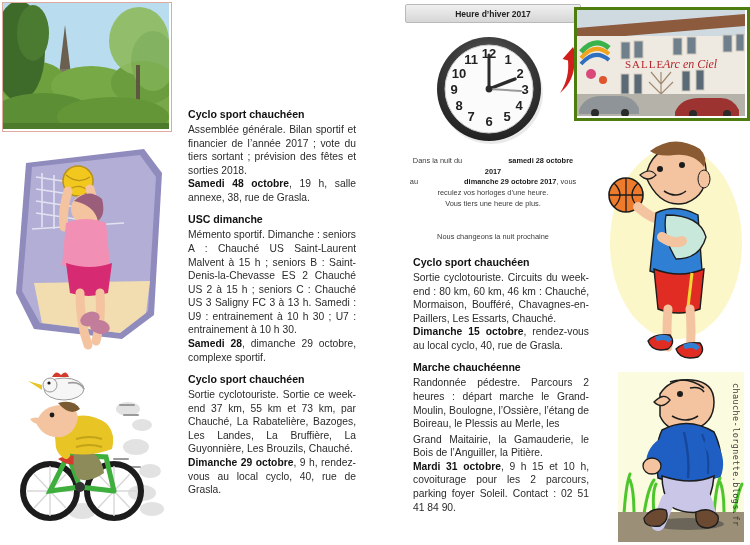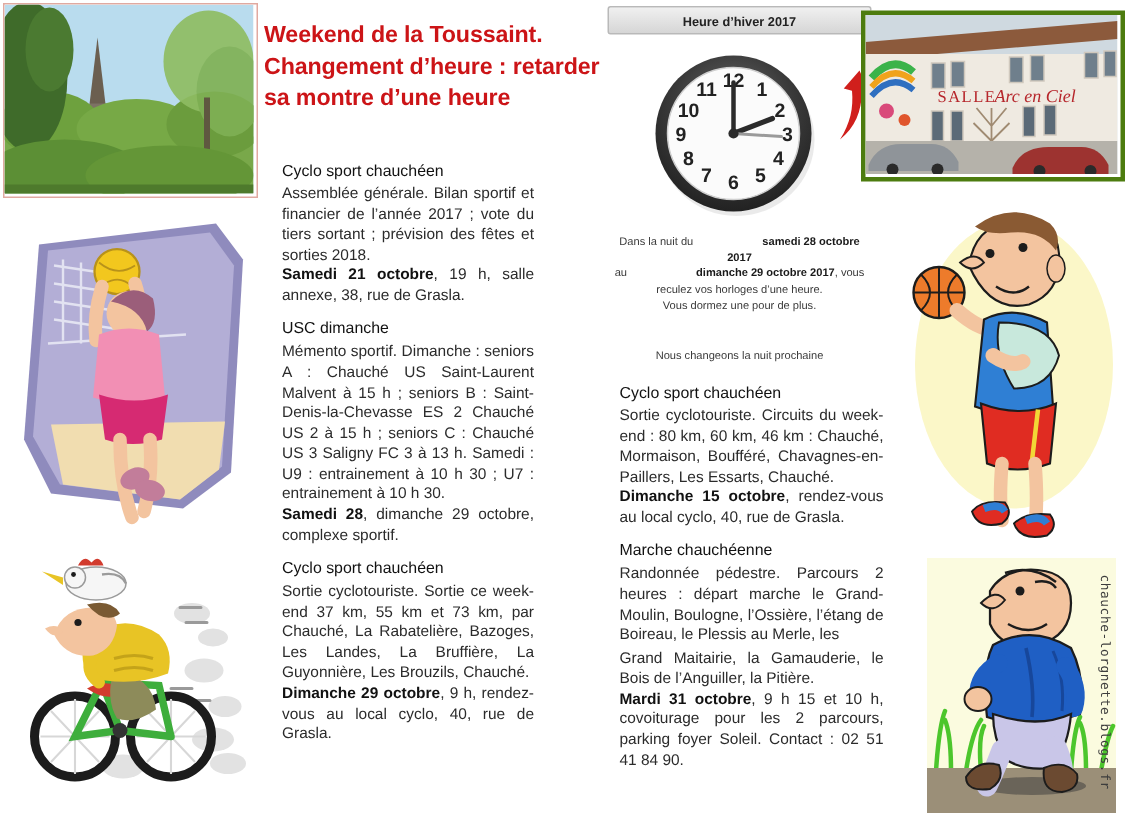--- a/index.html
+++ b/index.html
@@ -37,21 +37,21 @@
 
   .art-title{
     font-size:14.5px;
     font-weight:bold;
     color:#111;
     margin:0 0 1px 0;
     letter-spacing:-0.2px;
   }
   .sec-title{
     font-size:10.6px;
-    font-weight:normal;
+    font-weight:bold;
     color:#111;
     margin:5px 0 1px 0;
   }
   .sec-title.first{margin-top:0;}
   .para{margin:0;}
   .para b{font-weight:bold;color:#111;}
   .spacer{height:9px;}
 
   
   .clock-panel{left:405px;top:4px;width:176px;}
@@ -151,25 +151,20 @@
         <ellipse cx="150" cy="58" rx="22" ry="30" fill="#7fb054"></ellipse>
         <rect x="133" y="62" width="4" height="40" fill="#5f5240"></rect>
       </g>
 
       <ellipse cx="40" cy="112" rx="52" ry="22" fill="#5c8f35"></ellipse>
       <ellipse cx="110" cy="114" rx="56" ry="20" fill="#649637"></ellipse>
       <rect x="0" y="120" width="166" height="6" fill="#4e7a2c"></rect>
     </svg>
   </div>
 
-  <div class="abs headline">
-    <div>Weekend de la Toussaint.</div>
-    <div>Changement d’heure : retarder</div>
-    <div>sa montre d’une heure</div>
-  </div>
 
   <div class="abs clock-panel">
     <div class="clock-head">Heure d’hiver 2017</div>
 
     <div class="clock-wrap">
       <svg class="clock" viewBox="0 0 112 112">
         <defs>
           <radialGradient id="bez" cx="50%" cy="35%" r="70%">
             <stop offset="0%" stop-color="#6d6d6d"></stop>
             <stop offset="55%" stop-color="#3a3a3a"></stop>
@@ -205,21 +200,21 @@
 
       <svg class="arrow" viewBox="0 0 40 54">
         <path d="M30 6 L37 22 L31.5 20.5 C31.5 33 27 44 17 52 C24 41 26 31 25 19.5 L19.5 18 Z" fill="#d01f1c"></path>
       </svg>
     </div>
 
     <div class="clock-caption">
       <div><span>Dans la nuit du </span><b>samedi 28 octobre 2017</b></div>
       <div><span>au </span><b>dimanche 29 octobre 2017</b><span>, vous</span></div>
       <div>reculez vos horloges d’une heure.</div>
-      <div>Vous dormez une pour de plus.</div>
+      <div>Vous tiers une heure de plus.</div>
     </div>
 
     <div class="clock-note">Nous changeons la nuit prochaine</div>
   </div>
 
   <div class="abs photo photo-building">
     <svg width="168" height="106" viewBox="0 0 168 106">
       <rect width="168" height="106" fill="#cfd9e0"></rect>
 
       <polygon points="0,18 168,4 168,16 0,30" fill="#8c5a3c"></polygon>
@@ -361,21 +356,21 @@
         <path d="M66 20 q12 -2 16 6" stroke="#9b9b9b" stroke-width="1.6" fill="none"></path>
       </g>
     </svg>
   </div>
 
   <div class="abs col col-left">
 
     <div>
       <div class="sec-title first">Cyclo sport chauchéen</div>
       <p class="para">Assemblée générale. Bilan sportif et financier de l’année 2017 ; vote du tiers sortant ; prévision des fêtes et sorties 2018.</p>
-      <p class="para"><b>Samedi 21 octobre</b><span>, 19 h, salle annexe, 38, rue de Grasla.</span></p>
+      <p class="para"><b>Samedi 48 octobre</b><span>, 19 h, salle annexe, 38, rue de Grasla.</span></p>
     </div>
 
     <div class="spacer"></div>
 
     <div>
       <div class="sec-title first">USC dimanche</div>
       <p class="para">Mémento sportif. Dimanche : seniors A : Chauché US Saint-Laurent Malvent à 15 h ; seniors B : Saint-Denis-la-Chevasse ES 2 Chauché US 2 à 15 h ; seniors C : Chauché US 3 Saligny FC 3 à 13 h. Samedi : U9 : entrainement à 10 h 30 ; U7 : entrainement à 10 h 30.</p>
       <p class="para"><b>Samedi 28</b><span>, dimanche 29 octobre, complexe sportif.</span></p>
     </div>
 

